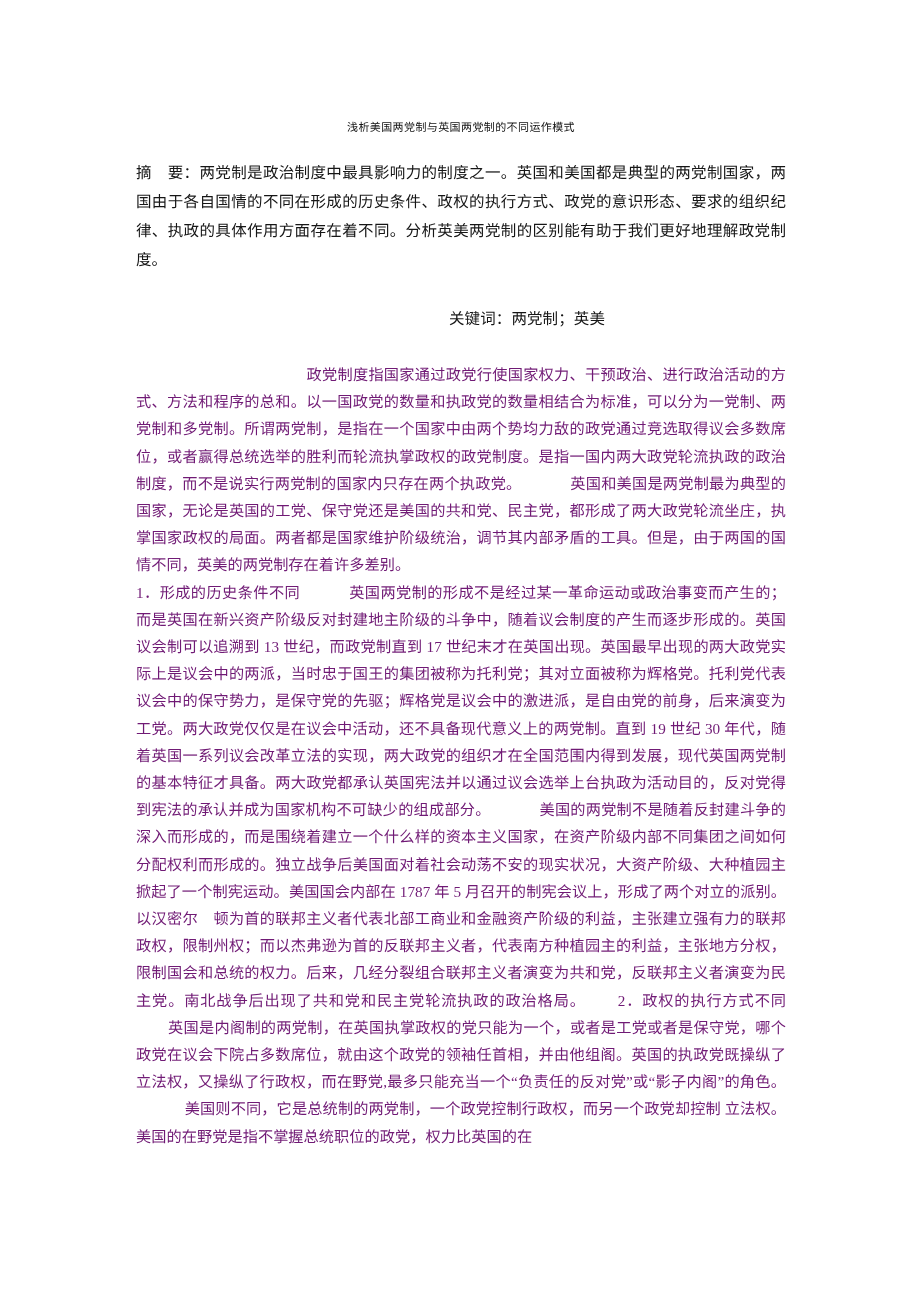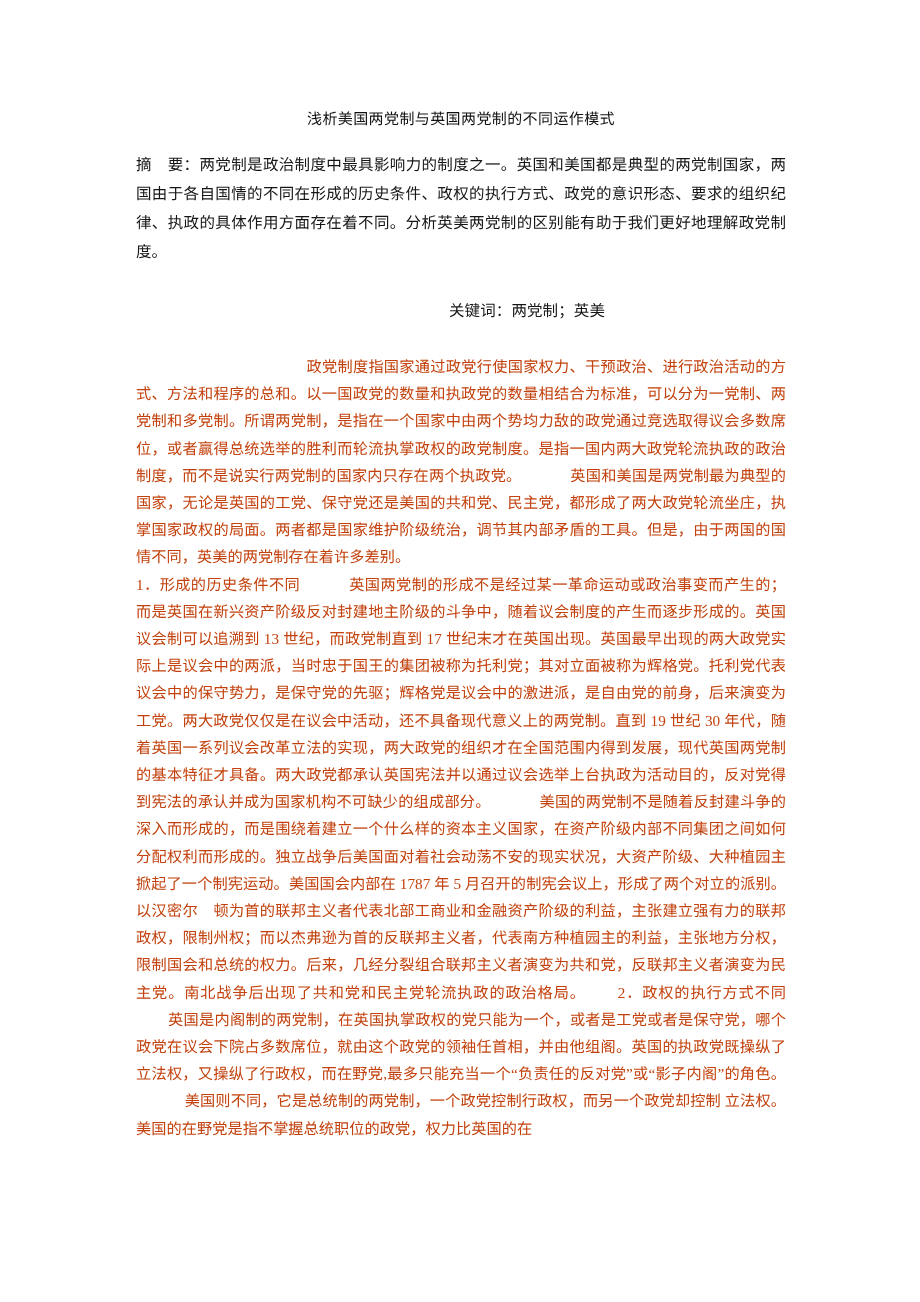--- a/index.html
+++ b/index.html
@@ -23,25 +23,25 @@
     background: #ffffff;
     box-sizing: border-box;
   }
   .content {
     position: absolute;
     left: 136px;
     top: 104px;
     width: 650px;
   }
   .doc-title {
-    font-size: 15px;
+    font-size: 11px;
     line-height: 30px;
     text-align: center;
     letter-spacing: 0.4px;
-    margin: 0 0 16px 0;
+    margin: 8px 0 16px 0;
     font-weight: normal;
     color: #111;
   }
   .abstract {
     font-size: 15.5px;
     line-height: 29px;
     text-align: justify;
     text-justify: inter-ideograph;
     letter-spacing: 0.1px;
     margin: 0;
@@ -60,21 +60,21 @@
     color: #161616;
     text-align: center;
   }
   .body-text {
     font-size: 15.2px;
     line-height: 27.2px;
     text-align: justify;
     text-justify: inter-ideograph;
     letter-spacing: 0.05px;
     margin: 0;
-    color: #c2410c;
+    color: #701a75;
     word-break: break-all;
   }
   .body-text.first {
     text-indent: 0;
   }
   .gap-wide { display: inline-block; width: 3.2em; }
   .gap-mid  { display: inline-block; width: 2.1em; }
   .lead-indent { display: inline-block; width: 11.2em; }
 </style>
 </head>

